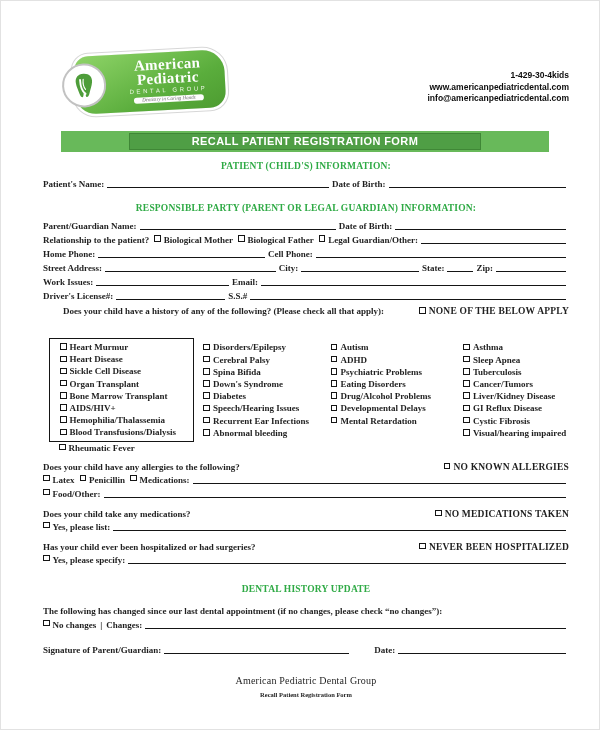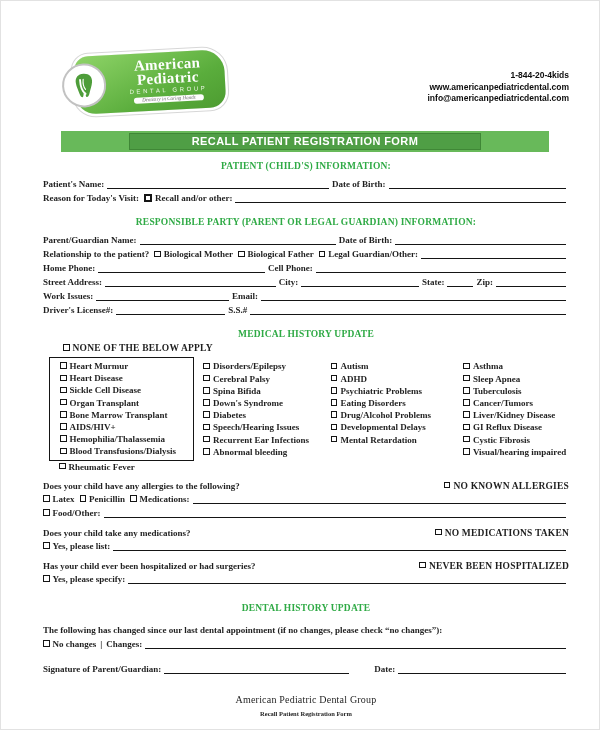--- a/index.html
+++ b/index.html
@@ -24,32 +24,32 @@
   .contact { position:absolute; right:0; top:17px; text-align:right; font-family:"Liberation Sans",sans-serif;
           font-weight:bold; font-size:8.5px; line-height:11.5px; color:#0d0d0d; }
 
   
   .banner { margin:8px 20px 0 18px; height:21px; background:#68b95a; display:flex; align-items:center; justify-content:center; }
   .banner-inner { background:#4f9e45; border:1px solid #3f8736; color:#fff; font-family:"Liberation Sans",sans-serif;
           font-weight:bold; font-size:11px; letter-spacing:0.4px; padding:1px 62px 2px; }
 
   
   .sec-title { text-align:center; color:#2faa45; font-weight:bold; font-size:9.5px; letter-spacing:0.2px; }
-  .row { display:flex; align-items:center; font-size:9px; font-weight:bold; margin-top:3px; line-height:11px; white-space:nowrap; }
+  .row { display:flex; align-items:flex-start; font-size:9px; font-weight:bold; margin-top:3px; line-height:11px; white-space:nowrap; }
   .lbl { flex:none; }
   .line { border-bottom:1.6px solid #151515; height:9px; margin:0 3px; }
   .cb { flex:none; display:inline-block; width:6.5px; height:6.5px; border:1.4px solid #151515; margin:0 3px 1px 5px; background:#fff; }
   .cb.first { margin-left:0; }
   .cb.bold { width:8px; height:8px; border-width:2.4px; }
   .qrow { display:flex; justify-content:space-between; align-items:center; font-size:9px; font-weight:bold; }
   .qright { display:flex; align-items:center; font-size:9.5px; letter-spacing:0.2px; }
   .qright .cb { margin-left:0; }
 
   
-  .med-grid { display:flex; margin-top:4px; align-items:flex-start; }
+  .med-grid { display:flex; margin-top:22px; align-items:flex-start; }
   .med-col { padding-top:3.4px; }
   .med-col.boxed { border:1.4px solid #151515; margin-left:6px; width:146px; padding:2px 3px 2px 10px; }
   .med-col.c2 { margin-left:9px; width:128px; }
   .med-col.c3 { margin-left:3px; width:106px; }
   .med-col.c4 { width:130px; }
   .mitem { display:flex; align-items:center; height:12.2px; font-size:9px; font-weight:bold; white-space:nowrap; }
   .mitem .cb { margin-left:0; }
   .med-row9 { display:flex; align-items:flex-end; font-size:9px; font-weight:bold; margin-top:1px; white-space:nowrap; }
   .med-row9 .itm1 { width:152px; padding-left:16px; display:flex; align-items:center; flex:none; }
   .med-row9 .itm2 { display:flex; align-items:flex-end; flex:1; }
@@ -78,43 +78,37 @@
         </svg>
       </div>
       <div class="logo-text">
         <div class="logo-l1">American</div>
         <div class="logo-l2">Pediatric</div>
         <div class="logo-l3">DENTAL GROUP</div>
         <div class="logo-tag">Dentistry in Caring Hands</div>
       </div>
     </div>
     <div class="contact">
-      <div>1-844-20-4kids</div>
+      <div>1-429-30-4kids</div>
       <div>www.americanpediatricdental.com</div>
       <div>info@americanpediatricdental.com</div>
     </div>
   </div>
 
   <div class="banner">
     <div class="banner-inner">RECALL PATIENT REGISTRATION FORM</div>
   </div>
 
   <div class="sec-title mt9">PATIENT (CHILD'S) INFORMATION:</div>
   <div class="row mt8">
     <span class="lbl">Patient's Name:</span>
     <span class="line" style="flex:1.25"></span>
     <span class="lbl">Date of Birth:</span>
     <span class="line" style="flex:1"></span>
   </div>
-  <div class="row">
-    <span class="lbl">Reason for Today's Visit:</span>
-    <span class="cb bold"></span>
-    <span class="lbl">Recall and/or other:</span>
-    <span class="line" style="flex:1"></span>
-  </div>
 
   <div class="sec-title mt13">RESPONSIBLE PARTY (PARENT OR LEGAL GUARDIAN) INFORMATION:</div>
   <div class="row mt8">
     <span class="lbl">Parent/Guardian Name:</span>
     <span class="line" style="flex:1.15"></span>
     <span class="lbl">Date of Birth:</span>
     <span class="line" style="flex:1"></span>
   </div>
   <div class="row">
     <span class="lbl">Relationship to the patient?</span>
@@ -148,22 +142,22 @@
     <span class="lbl">Email:</span>
     <span class="line" style="flex:2.3"></span>
   </div>
   <div class="row">
     <span class="lbl">Driver's License#:</span>
     <span class="line" style="flex:1"></span>
     <span class="lbl">S.S.#</span>
     <span class="line" style="flex:2.9"></span>
   </div>
 
-  <div class="sec-title mt13">MEDICAL HISTORY UPDATE</div>
   <div class="qrow mt4" style="padding-left:20px">
+    <span>Does your child have a history of any of the following? (Please check all that apply):</span>
     <span class="qright">
       <span class="cb"></span>
       <span>NONE OF THE BELOW APPLY</span>
     </span>
   </div>
 
   <div class="med-grid">
     <div class="med-col boxed">
       <div class="mitem">
           <span class="cb first"></span>

